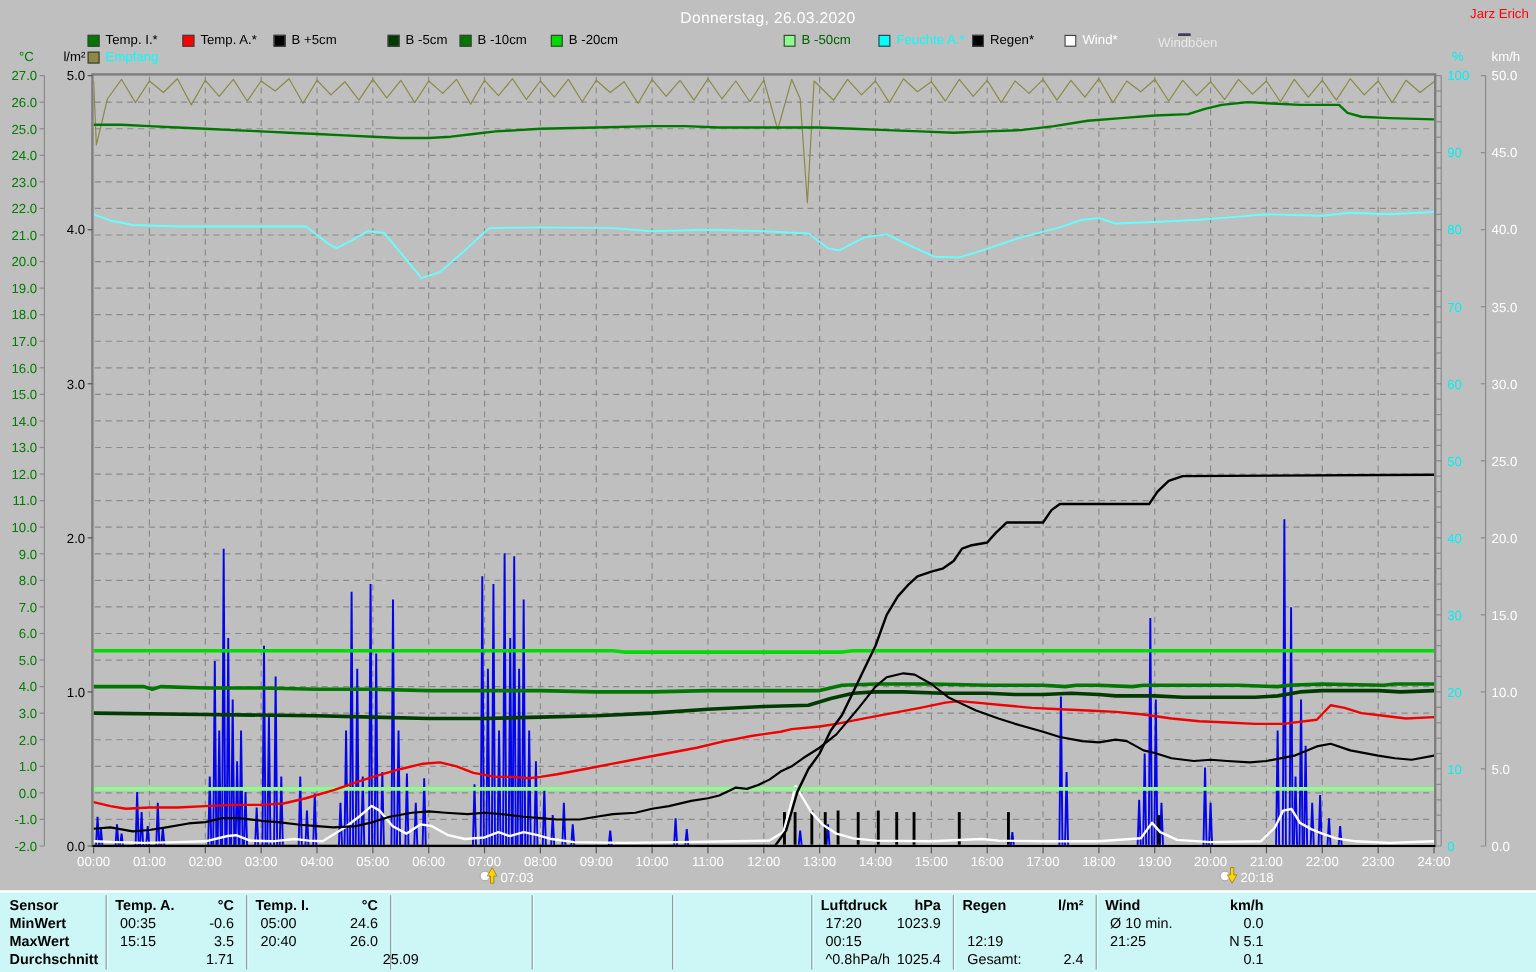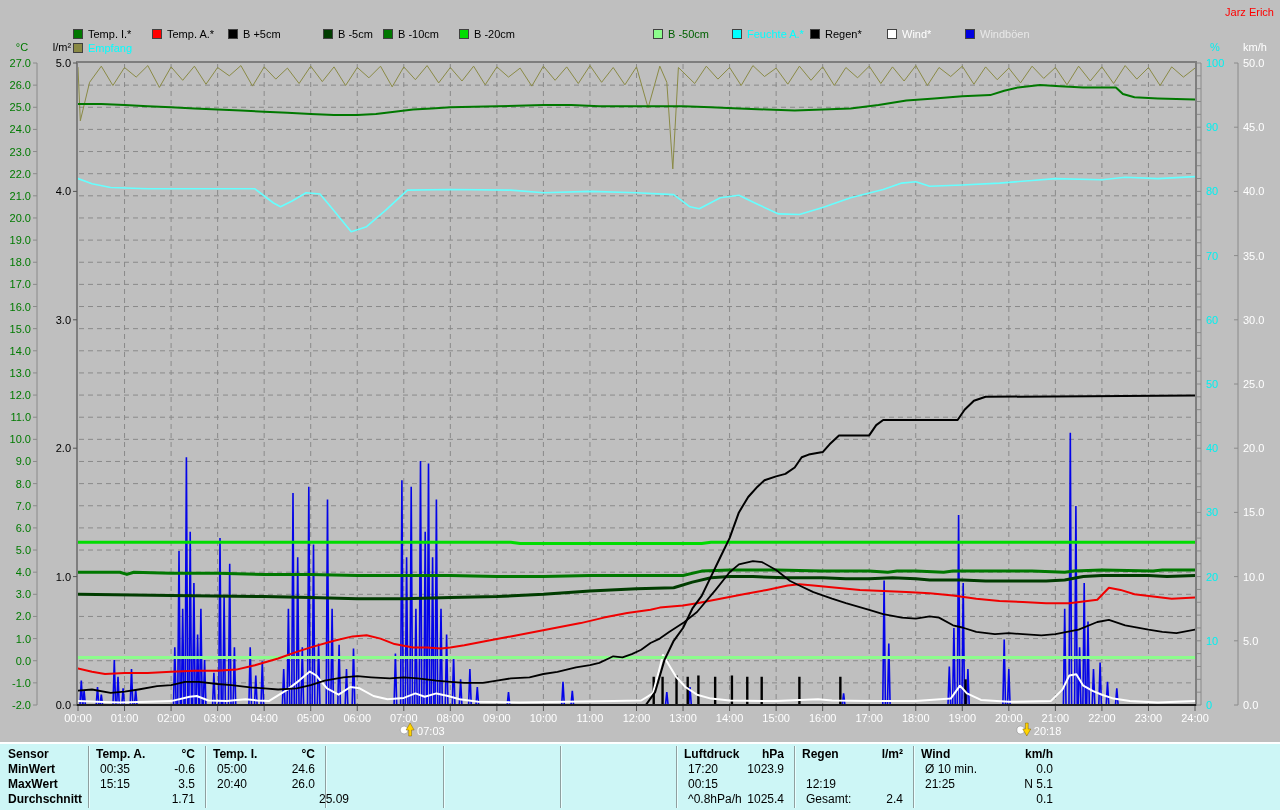--- a/index.html
+++ b/index.html
@@ -16,20 +16,21 @@
           border-top:2px solid #FFFFFF;border-bottom:2px solid #86C8C8;font-size:12px;color:#000;}
   .btable .sep{position:absolute;top:2px;bottom:2px;width:1px;background:#8F9F9F;box-shadow:1px 0 0 #E8FFFF;}
   .btable .cell{position:absolute;white-space:nowrap;}
   .b{font-weight:bold;}
   .r{text-align:right;}
 </style>
 </head>
 <body>
 
 <div class="screen">
+  <div class="title">Donnerstag, 26.03.2020</div>
   <div class="author">Jarz Erich</div>
   <div id="legend">
       <div class="legend-item" style="left: 73px; top: 28px; color: rgb(0, 0, 0);">
         <span class="sw" style="background: rgb(0, 120, 0);"></span>
         <span>Temp. I.*</span>
       </div>
       <div class="legend-item" style="left: 152px; top: 28px; color: rgb(0, 0, 0);">
         <span class="sw" style="background: rgb(255, 0, 0);"></span>
         <span>Temp. A.*</span>
       </div>
@@ -58,21 +59,21 @@
         <span>Feuchte A.*</span>
       </div>
       <div class="legend-item" style="left: 810px; top: 28px; color: rgb(0, 0, 0);">
         <span class="sw" style="background: rgb(0, 0, 0);"></span>
         <span>Regen*</span>
       </div>
       <div class="legend-item" style="left: 887px; top: 28px; color: rgb(255, 255, 255);">
         <span class="sw" style="background: rgb(255, 255, 255);"></span>
         <span>Wind*</span>
       </div>
-      <div class="legend-item" style="left: 965px; top: 28px; color: rgb(232, 232, 232);">
+      <div class="legend-item" style="left: 965px; top: 28px; color: rgb(232, 232, 232); flex-direction: column;">
         <span class="sw" style="background: rgb(0, 0, 224);"></span>
         <span>Windböen</span>
       </div>
       <div class="legend-item" style="left: 73px; top: 42px; color: rgb(0, 255, 255);">
         <span class="sw" style="background: rgb(138, 138, 69);"></span>
         <span>Empfang</span>
       </div>
     </div>
   <svg id="chart-svg" width="1280" height="742">
       <g stroke="#8A8A8A" stroke-width="1" stroke-dasharray="5 4">

